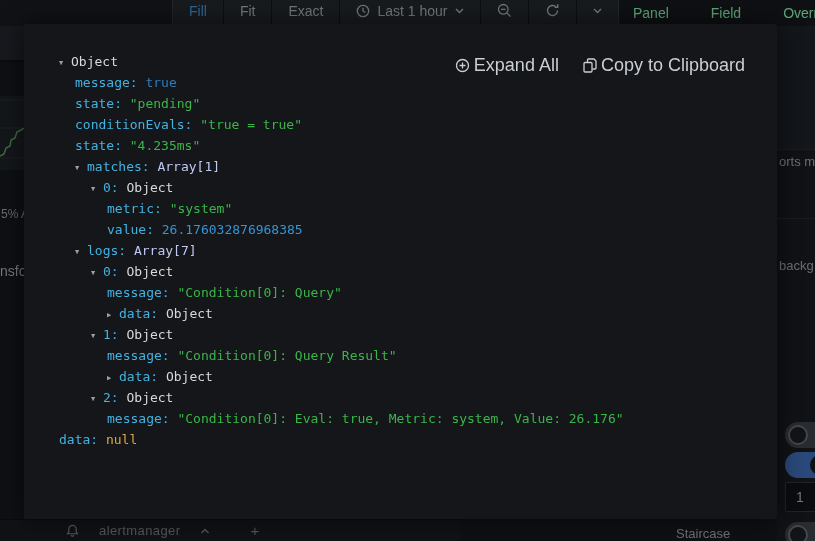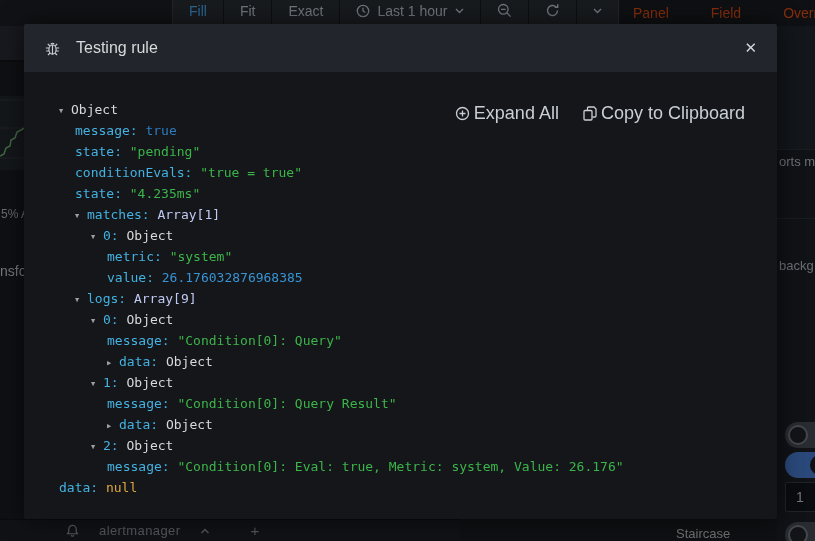--- a/index.html
+++ b/index.html
@@ -12,21 +12,21 @@
   #bg { position:absolute; inset:0; z-index:1; }
   .toolbar-strip { left:0; top:0; width:815px; height:26px; background:#15181b; }
   .btn-group { left:172px; top:-5px; height:31px; display:flex; align-items:center;
                background:#212529; border:1px solid #2f343a; border-radius:3px; overflow:hidden; }
   .tb-btn { height:100%; display:flex; align-items:center; gap:7px; padding:0 16px;
             font-size:14px; color:#a6acb3; border-left:1px solid #101214; cursor:pointer; white-space:nowrap; }
   .tb-btn:first-child { border-left:none; }
   .tb-btn.active { color:#3f96d8; }
   .tb-icon { display:inline-flex; color:#a6acb3; }
   .tabs-row { left:620px; top:0; width:195px; height:26px; display:flex; align-items:center;
-              gap:42px; padding-left:13px; font-size:14px; color:#c2410c; background:#131518; }
+              gap:42px; padding-left:13px; font-size:14px; color:#86efac; background:#131518; }
   .tab { cursor:pointer; white-space:nowrap; }
 
   .left-sliver { left:0; top:26px; width:24px; height:493px; overflow:hidden; }
   .ls-block { position:absolute; left:0; top:0; width:24px; height:36px; background:#1f2328;
               border-bottom:2px solid #0d0f11; }
   .ls-graph { position:absolute; left:0; top:70px; width:24px; height:74px; background:#1b1f23; }
   .ls-frag1 { position:absolute; left:1px; top:181px; font-size:12px; color:#969ca2; white-space:nowrap; }
   .ls-frag2 { position:absolute; left:0; top:237px; font-size:14px; color:#a8aeb4; white-space:nowrap; }
 
   .right-sliver { left:777px; top:26px; width:38px; height:515px; background:#16191d; overflow:hidden; }
@@ -184,32 +184,20 @@
           <path d="M1 5 L4.5 1.5 L8 5"></path>
           </svg>
       </span>
       <span class="bb-plus">+</span>
     </div>
   </div>
 
   <div id="overlay"></div>
 
   <div id="modal">
-    <div class="m-header">
-      <span class="tb-icon" style="color:#c7ccd1;">
-        <svg width="17" height="17" viewBox="0 0 17 17" fill="none" stroke="currentColor" stroke-width="1.2">
-          <ellipse cx="8.5" cy="9.5" rx="3.6" ry="4.6"></ellipse>
-          <path d="M8.5 5 v9.2 M5 8 H1.8 M5 11 H2.2 M12 8 h3.2 M12 11 h2.8
-                   M5.8 6 L3.8 3.8 M11.2 6 L13.2 3.8 M6 13 l-2 2 M11 13 l2 2
-                   M6.8 4.2 a2 2 0 0 1 3.4 0"></path>
-          </svg>
-      </span>
-      <span class="m-title">Testing rule</span>
-      <span class="m-close">✕</span>
-    </div>
     <div class="m-body">
       <div class="m-actions">
         <span class="m-action">
           <span style="display:inline-flex;">
             <svg width="15" height="15" viewBox="0 0 15 15" fill="none" stroke="currentColor" stroke-width="1.3">
               <circle cx="7.5" cy="7.5" r="6"></circle>
                 <path d="M7.5 4.5 v6 M4.5 7.5 h6"></path>
               </svg>
           </span>
           <span>Expand All</span>
@@ -227,21 +215,21 @@
       <div id="json-tree">
           <div class="jline" style="margin-left: 0px;"><span class="arrow">▼</span><span class="seg-plain">Object</span></div>
           <div class="jline" style="margin-left: 16px;"><span class="seg-key">message: </span><span class="seg-bool">true</span></div>
           <div class="jline" style="margin-left: 16px;"><span class="seg-key">state: </span><span class="seg-string">"pending"</span></div>
           <div class="jline" style="margin-left: 16px;"><span class="seg-key">conditionEvals: </span><span class="seg-string">"true = true"</span></div>
           <div class="jline" style="margin-left: 16px;"><span class="seg-key">state: </span><span class="seg-string">"4.235ms"</span></div>
           <div class="jline" style="margin-left: 16px;"><span class="arrow">▼</span><span class="seg-key">matches: </span><span class="seg-array">Array[1]</span></div>
           <div class="jline" style="margin-left: 32px;"><span class="arrow">▼</span><span class="seg-key">0: </span><span class="seg-plain">Object</span></div>
           <div class="jline" style="margin-left: 48px;"><span class="seg-key">metric: </span><span class="seg-string">"system"</span></div>
           <div class="jline" style="margin-left: 48px;"><span class="seg-key">value: </span><span class="seg-number">26.176032876968385</span></div>
-          <div class="jline" style="margin-left: 16px;"><span class="arrow">▼</span><span class="seg-key">logs: </span><span class="seg-array">Array[9]</span></div>
+          <div class="jline" style="margin-left: 16px;"><span class="arrow">▼</span><span class="seg-key">logs: </span><span class="seg-array">Array[7]</span></div>
           <div class="jline" style="margin-left: 32px;"><span class="arrow">▼</span><span class="seg-key">0: </span><span class="seg-plain">Object</span></div>
           <div class="jline" style="margin-left: 48px;"><span class="seg-key">message: </span><span class="seg-string">"Condition[0]: Query"</span></div>
           <div class="jline" style="margin-left: 48px;"><span class="arrow">▶</span><span class="seg-key">data: </span><span class="seg-plain">Object</span></div>
           <div class="jline" style="margin-left: 32px;"><span class="arrow">▼</span><span class="seg-key">1: </span><span class="seg-plain">Object</span></div>
           <div class="jline" style="margin-left: 48px;"><span class="seg-key">message: </span><span class="seg-string">"Condition[0]: Query Result"</span></div>
           <div class="jline" style="margin-left: 48px;"><span class="arrow">▶</span><span class="seg-key">data: </span><span class="seg-plain">Object</span></div>
           <div class="jline" style="margin-left: 32px;"><span class="arrow">▼</span><span class="seg-key">2: </span><span class="seg-plain">Object</span></div>
           <div class="jline" style="margin-left: 48px;"><span class="seg-key">message: </span><span class="seg-string">"Condition[0]: Eval: true, Metric: system, Value: 26.176"</span></div>
           <div class="jline" style=""><span class="seg-key">data: </span><span class="seg-null">null</span></div>
         </div>

